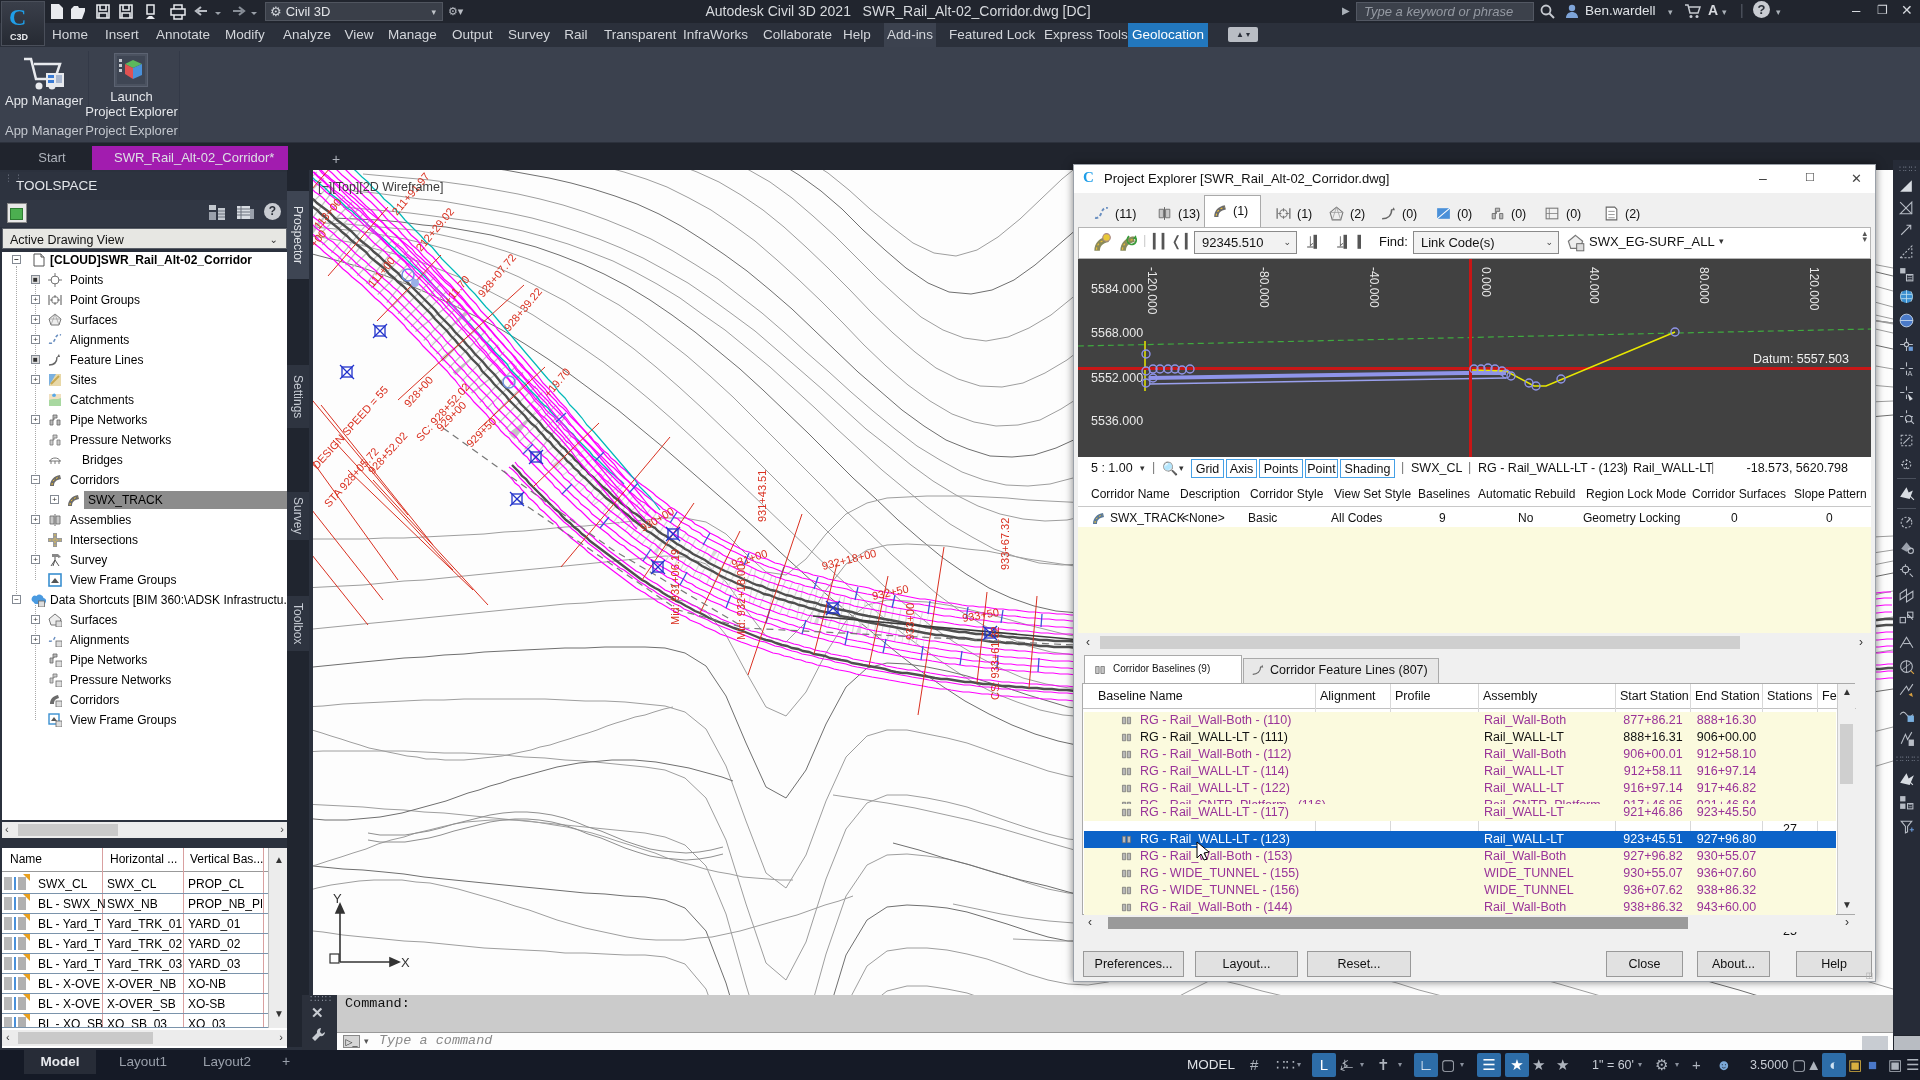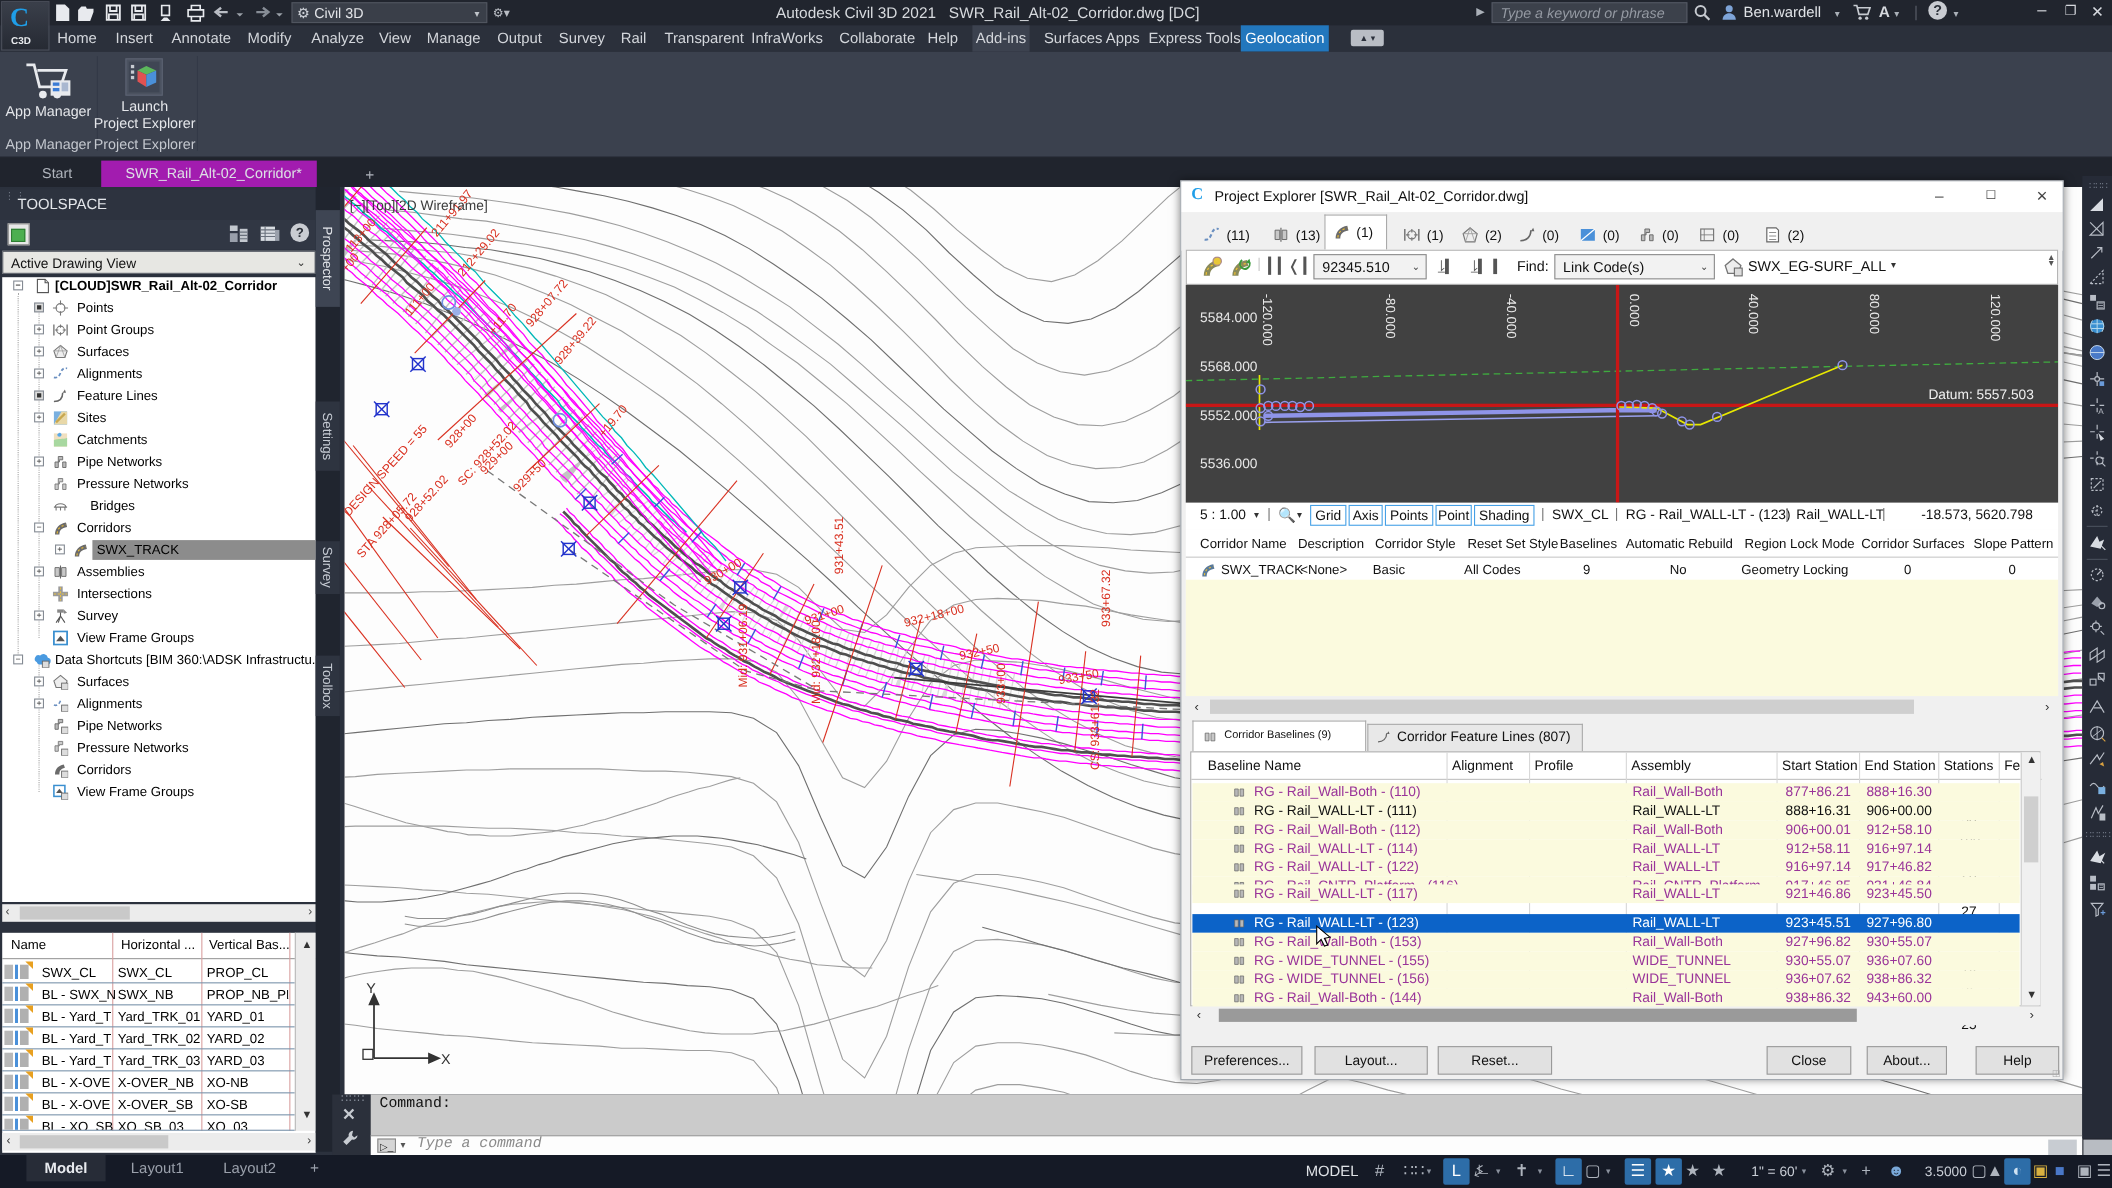--- a/index.html
+++ b/index.html
@@ -336,21 +336,21 @@
     <span class="rtab" style="left:344px;width:30px">View</span>
     <span class="rtab" style="left:388px;width:48px">Manage</span>
     <span class="rtab" style="left:452px;width:40px">Output</span>
     <span class="rtab" style="left:508px;width:40px">Survey</span>
     <span class="rtab" style="left:564px;width:24px">Rail</span>
     <span class="rtab" style="left:604px;width:64px">Transparent</span>
     <span class="rtab" style="left:683px;width:62px">InfraWorks</span>
     <span class="rtab" style="left:763px;width:62px">Collaborate</span>
     <span class="rtab" style="left:843px;width:28px">Help</span>
     <span class="rtab" style="left:884px;width:52px;text-align:center;background:#3c424f;">Add-ins</span>
-    <span class="rtab" style="left:949px;width:80px">Surfaces Apps</span>
+    <span class="rtab" style="left:949px;width:80px">Featured Lock</span>
     <span class="rtab" style="left:1044px;width:76px">Express Tools</span>
     <span class="rtab" style="left:1128px;width:80px;text-align:center;background:#2277bd;color:#fff;">Geolocation</span>
     <span class="rtab" style="left:1228px;top:4px;width:30px;height:15px;background:#b9bdc4;border-radius:2px;color:#2b303b;font-size:8px;text-align:center;line-height:15px;">▲ ▾</span>
   </div>
   <div id="ribbon" class="abs">
 
     <svg class="abs" style="left:22px;top:8px;width:44px;height:38px;" viewBox="0 0 44 38">
         <path d="M2 4h7l5 20h19l5-15H12" fill="none" stroke="#e8eaee" stroke-width="2.5"></path>
         <circle cx="17" cy="31" r="3.5" fill="#e8eaee"></circle>
         <circle cx="30" cy="31" r="3.5" fill="#e8eaee"></circle>
@@ -1042,21 +1042,21 @@
       <span class="abs" style="left:545px;top:3px;color:#777;">|</span>
       <span class="abs" style="left:555px;top:4px;">Rail_WALL-LT</span>
       <span class="abs" style="left:633px;top:3px;color:#777;">|</span>
       <span class="abs" style="left:600px;top:4px;width:170px;text-align:right;">-18.573, 5620.798</span>
     </div>
 
     <div class="abs" style="left:4px;top:316px;width:793px;height:152px;background:#fff;font-size:12px;color:#111;">
       <span class="abs hdr" style="left:13px;top:6px;">Corridor Name</span>
       <span class="abs hdr" style="left:102px;top:6px;">Description</span>
       <span class="abs hdr" style="left:172px;top:6px;">Corridor Style</span>
-      <span class="abs hdr" style="left:256px;top:6px;">Reset Set Style</span>
+      <span class="abs hdr" style="left:256px;top:6px;">View Set Style</span>
       <span class="abs hdr" style="left:340px;top:6px;">Baselines</span>
       <span class="abs hdr" style="left:400px;top:6px;">Automatic Rebuild</span>
       <span class="abs hdr" style="left:508px;top:6px;">Region Lock Mode</span>
       <span class="abs hdr" style="left:614px;top:6px;">Corridor Surfaces</span>
       <span class="abs hdr" style="left:716px;top:6px;">Slope Pattern</span>
       <div class="abs" style="left:0;top:25px;width:793px;height:1px;background:#c8c8c8;"></div>
       <svg class="abs" style="left:12px;top:29px;width:16px;height:16px;" viewBox="0 0 16 16">
           <path d="M3 14C3 8 7 4 13 3l1 4c-5 1-7 3-7 7z" fill="#5a7a9a"></path>
           <path d="M5 13c0-4 3-7 8-8" fill="none" stroke="#f0c030" stroke-width="1" stroke-dasharray="2 2"></path>
         </svg>

